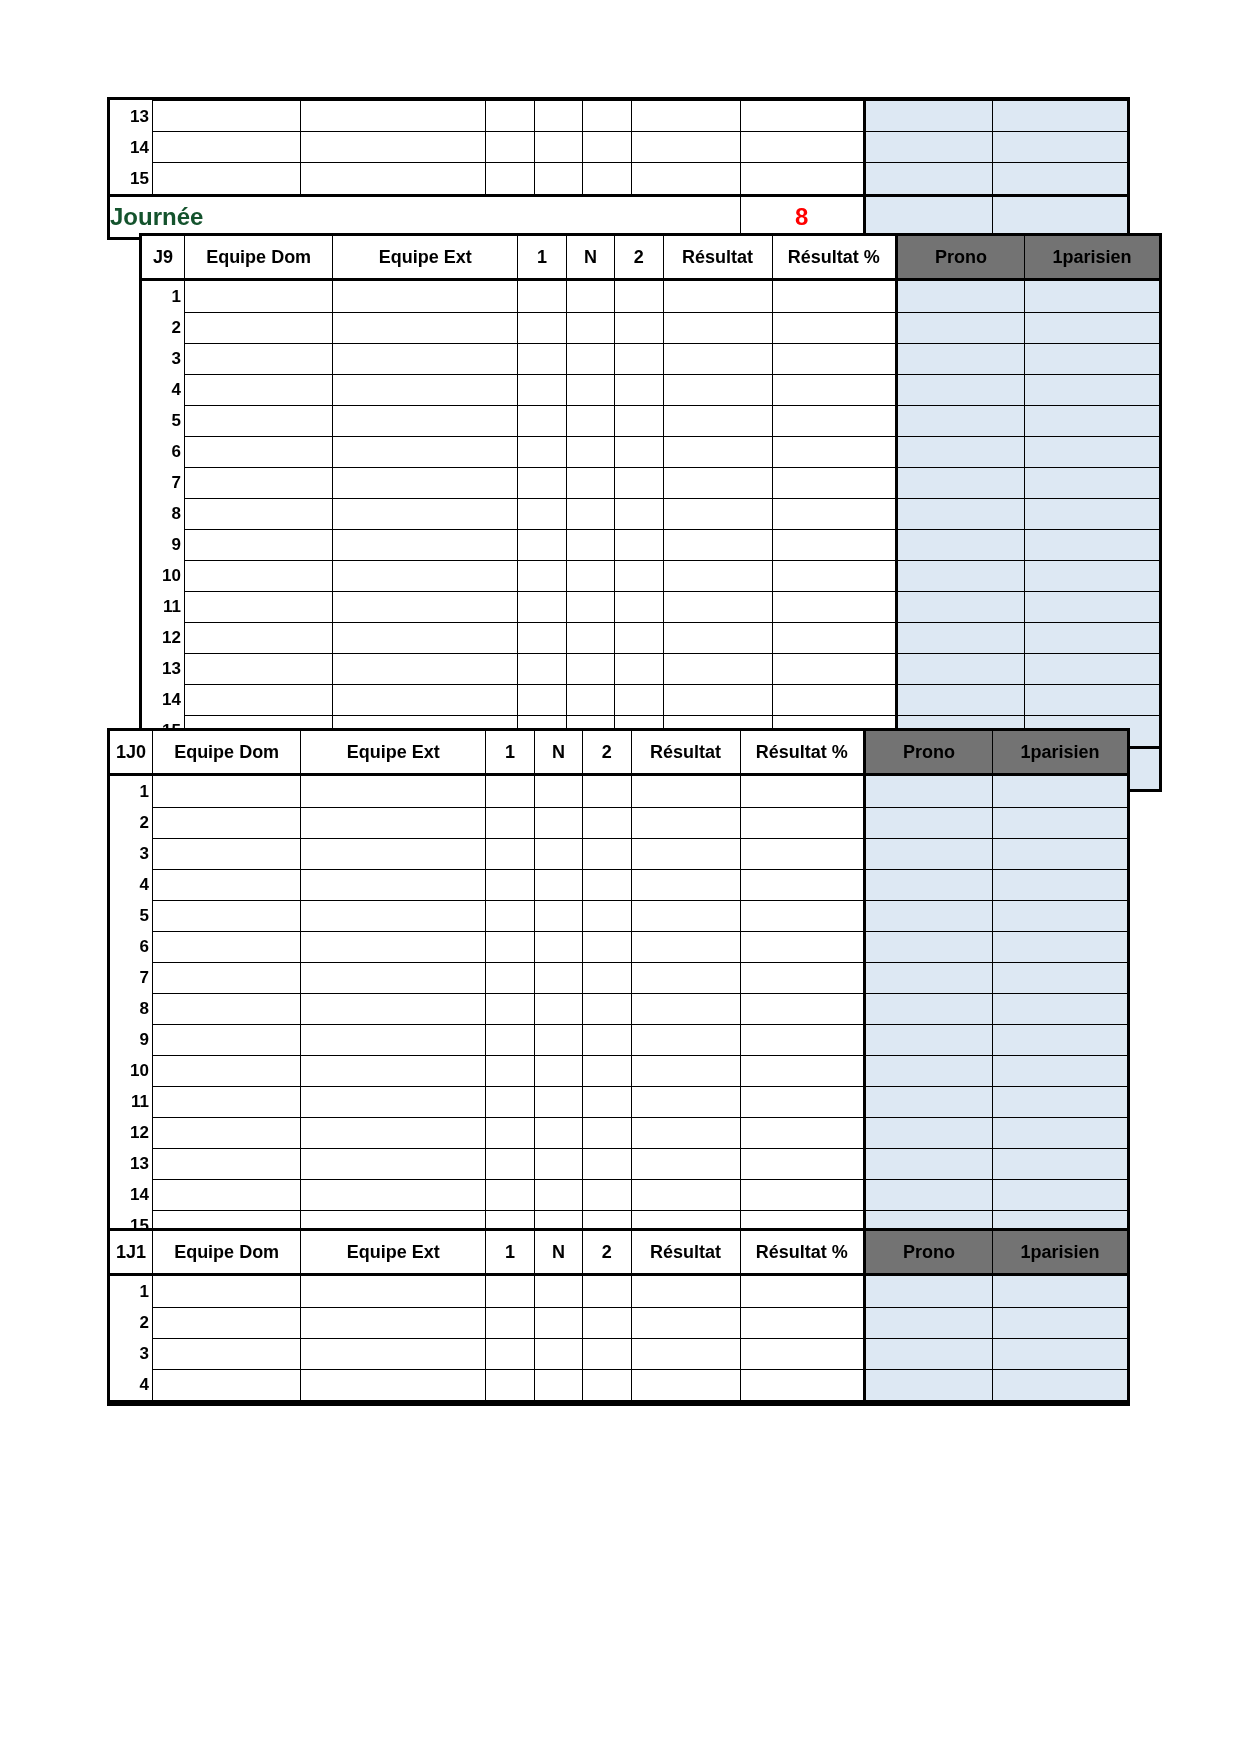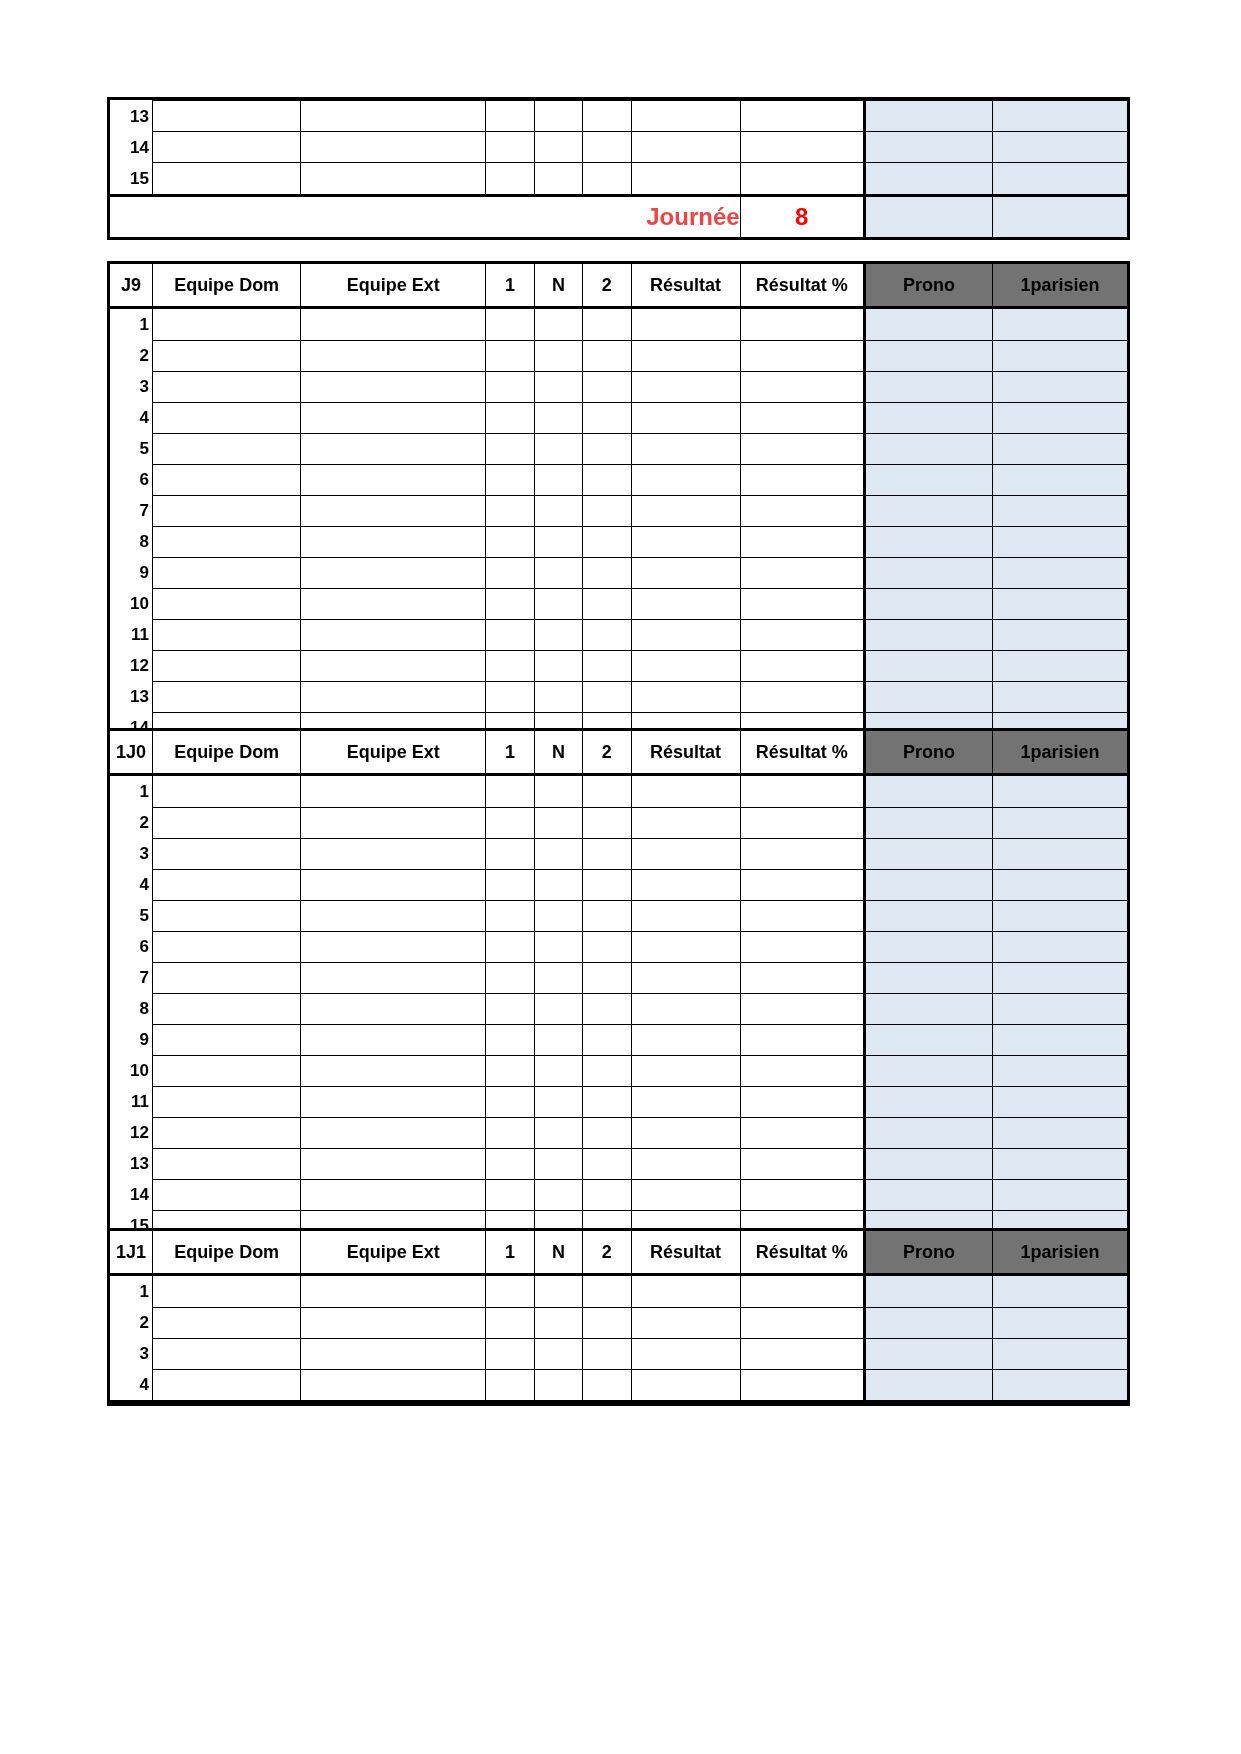--- a/index.html
+++ b/index.html
@@ -124,43 +124,43 @@
 
   
   tr.footer-row td {
     height: 40px;
     line-height: 40px;
     border-bottom: none;
     border-top: none;
   }
   tr.footer-row td.journee-label {
     border-left: none;
-    color: #ef4444;
+    color: #14532d;
     font-size: 24px;
     font-weight: bold;
-    text-align: right;
+    text-align: left;
   }
   tr.footer-row td.journee-num {
     color: #ff0000;
     font-size: 24px;
     font-weight: bold;
   }
   tr.footer-row td.blue {
     background: #dde8f3;
   }
   tr.footer-row td.prono-cell {
     border-left: 3px solid #000000;
   }
   tr.footer-row td.paris-cell {
     border-right: none;
   }
 
   
   #block-top    { top: 97px; }
-  #block-j9     { top: 261px; }
+  #block-j9     { top: 233px; margin-left: 32px; }
   #block-j10    { top: 728px; }
   #block-j11    { top: 1228px; }
 
   
   #block-j11 {
     border-bottom: 3px solid #000000;
   }
 </style>
 </head>
 <body>

